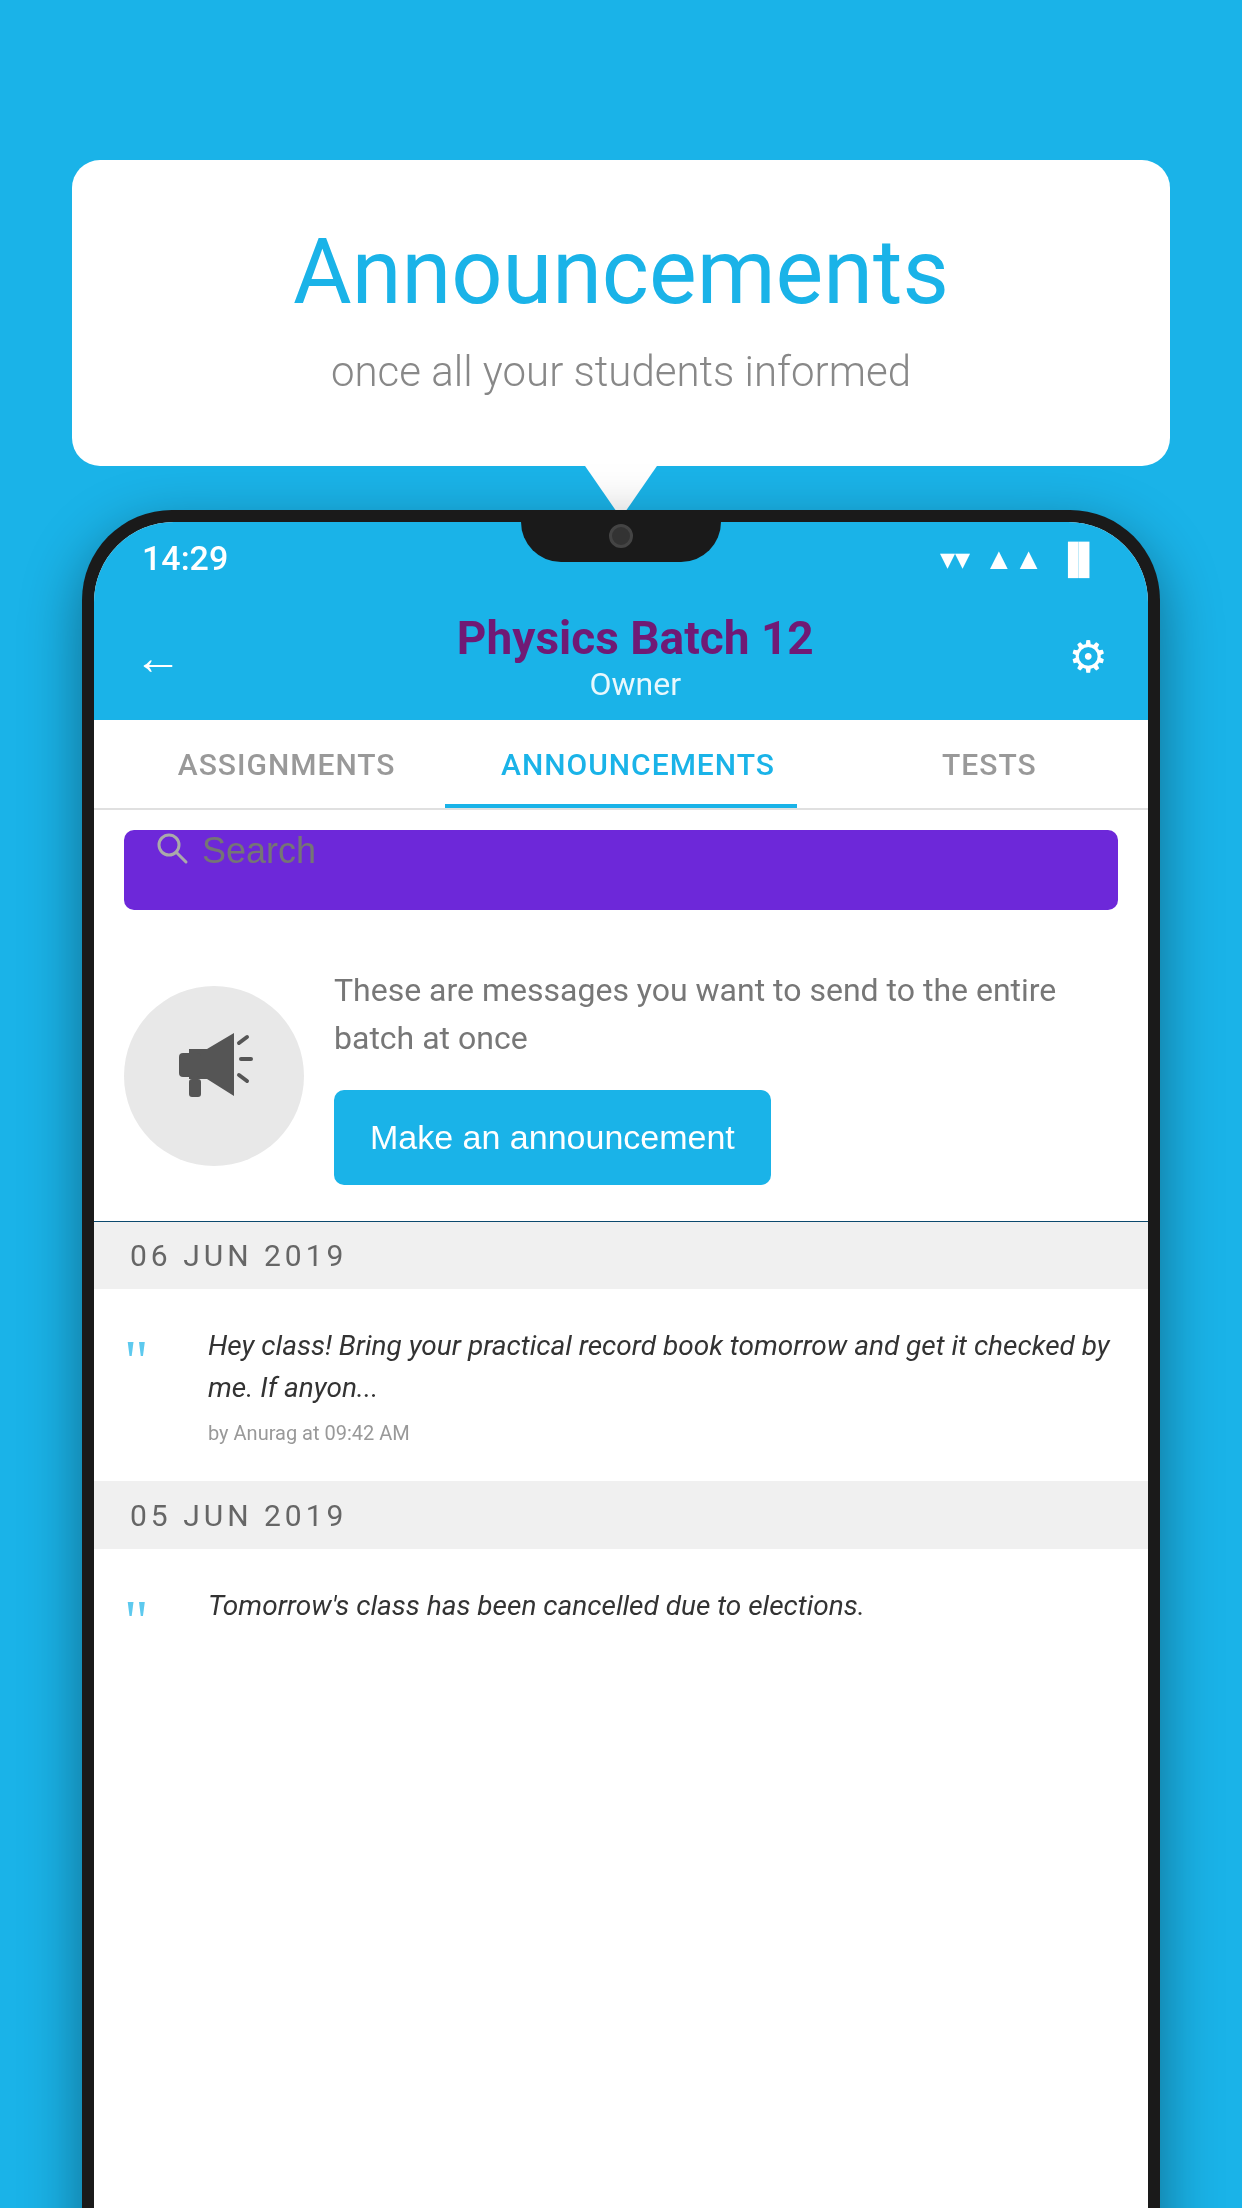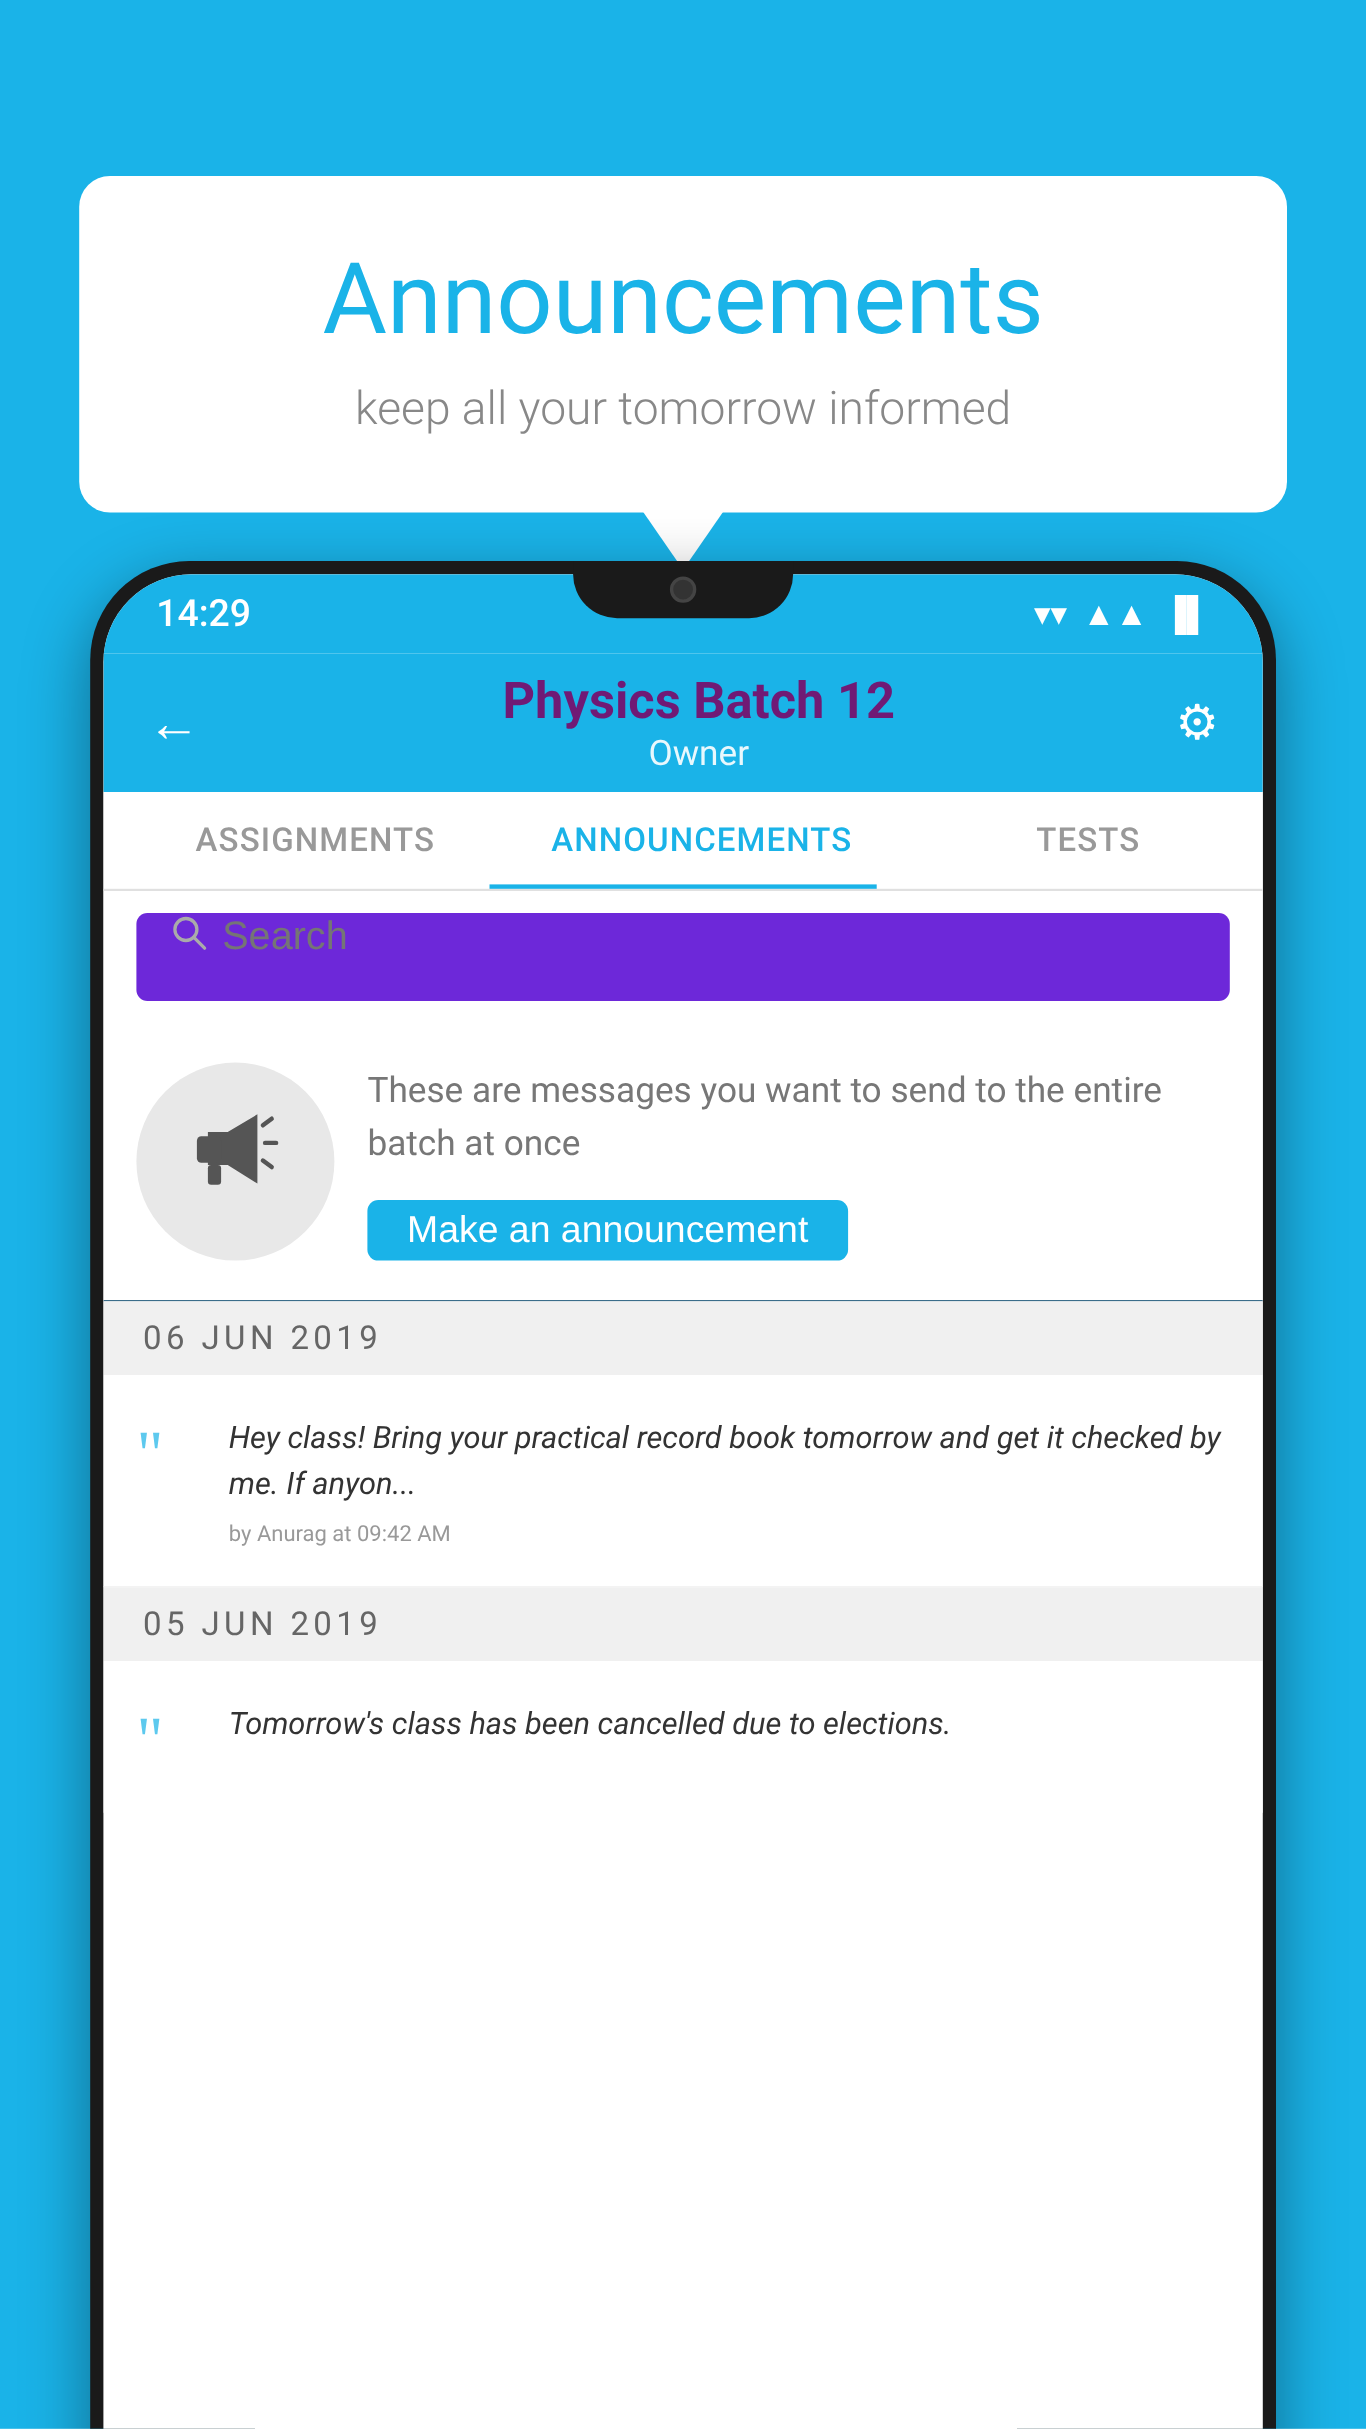--- a/index.html
+++ b/index.html
@@ -276,21 +276,21 @@
       font-size: 32px;
       color: #777;
       line-height: 1.5;
       margin-bottom: 28px;
     }
     .make-announcement-btn {
       background: #1ab3e8;
       color: white;
       border: none;
       border-radius: 10px;
-      padding: 8px 36px;
+      padding: 28px 36px;
       font-size: 34px;
       cursor: pointer;
       font-weight: 500;
     }
 
     
     .date-separator {
       background: #f0f0f0;
       padding: 16px 36px;
       font-size: 30px;
@@ -341,21 +341,21 @@
       padding: 36px 30px;
       gap: 24px;
     }
   </style>
 </head>
 <body>
 
 <div class="speech-bubble-container">
   <div class="speech-bubble">
     <div class="bubble-title">Announcements</div>
-    <div class="bubble-subtitle">keep all your tomorrow informed</div>
+    <div class="bubble-subtitle">once all your students informed</div>
   </div>
 </div>
 
 <div class="phone-container">
   <div class="phone-frame">
     <div class="notch">
       <div class="notch-camera"></div>
     </div>
     <div class="phone-screen">
 

